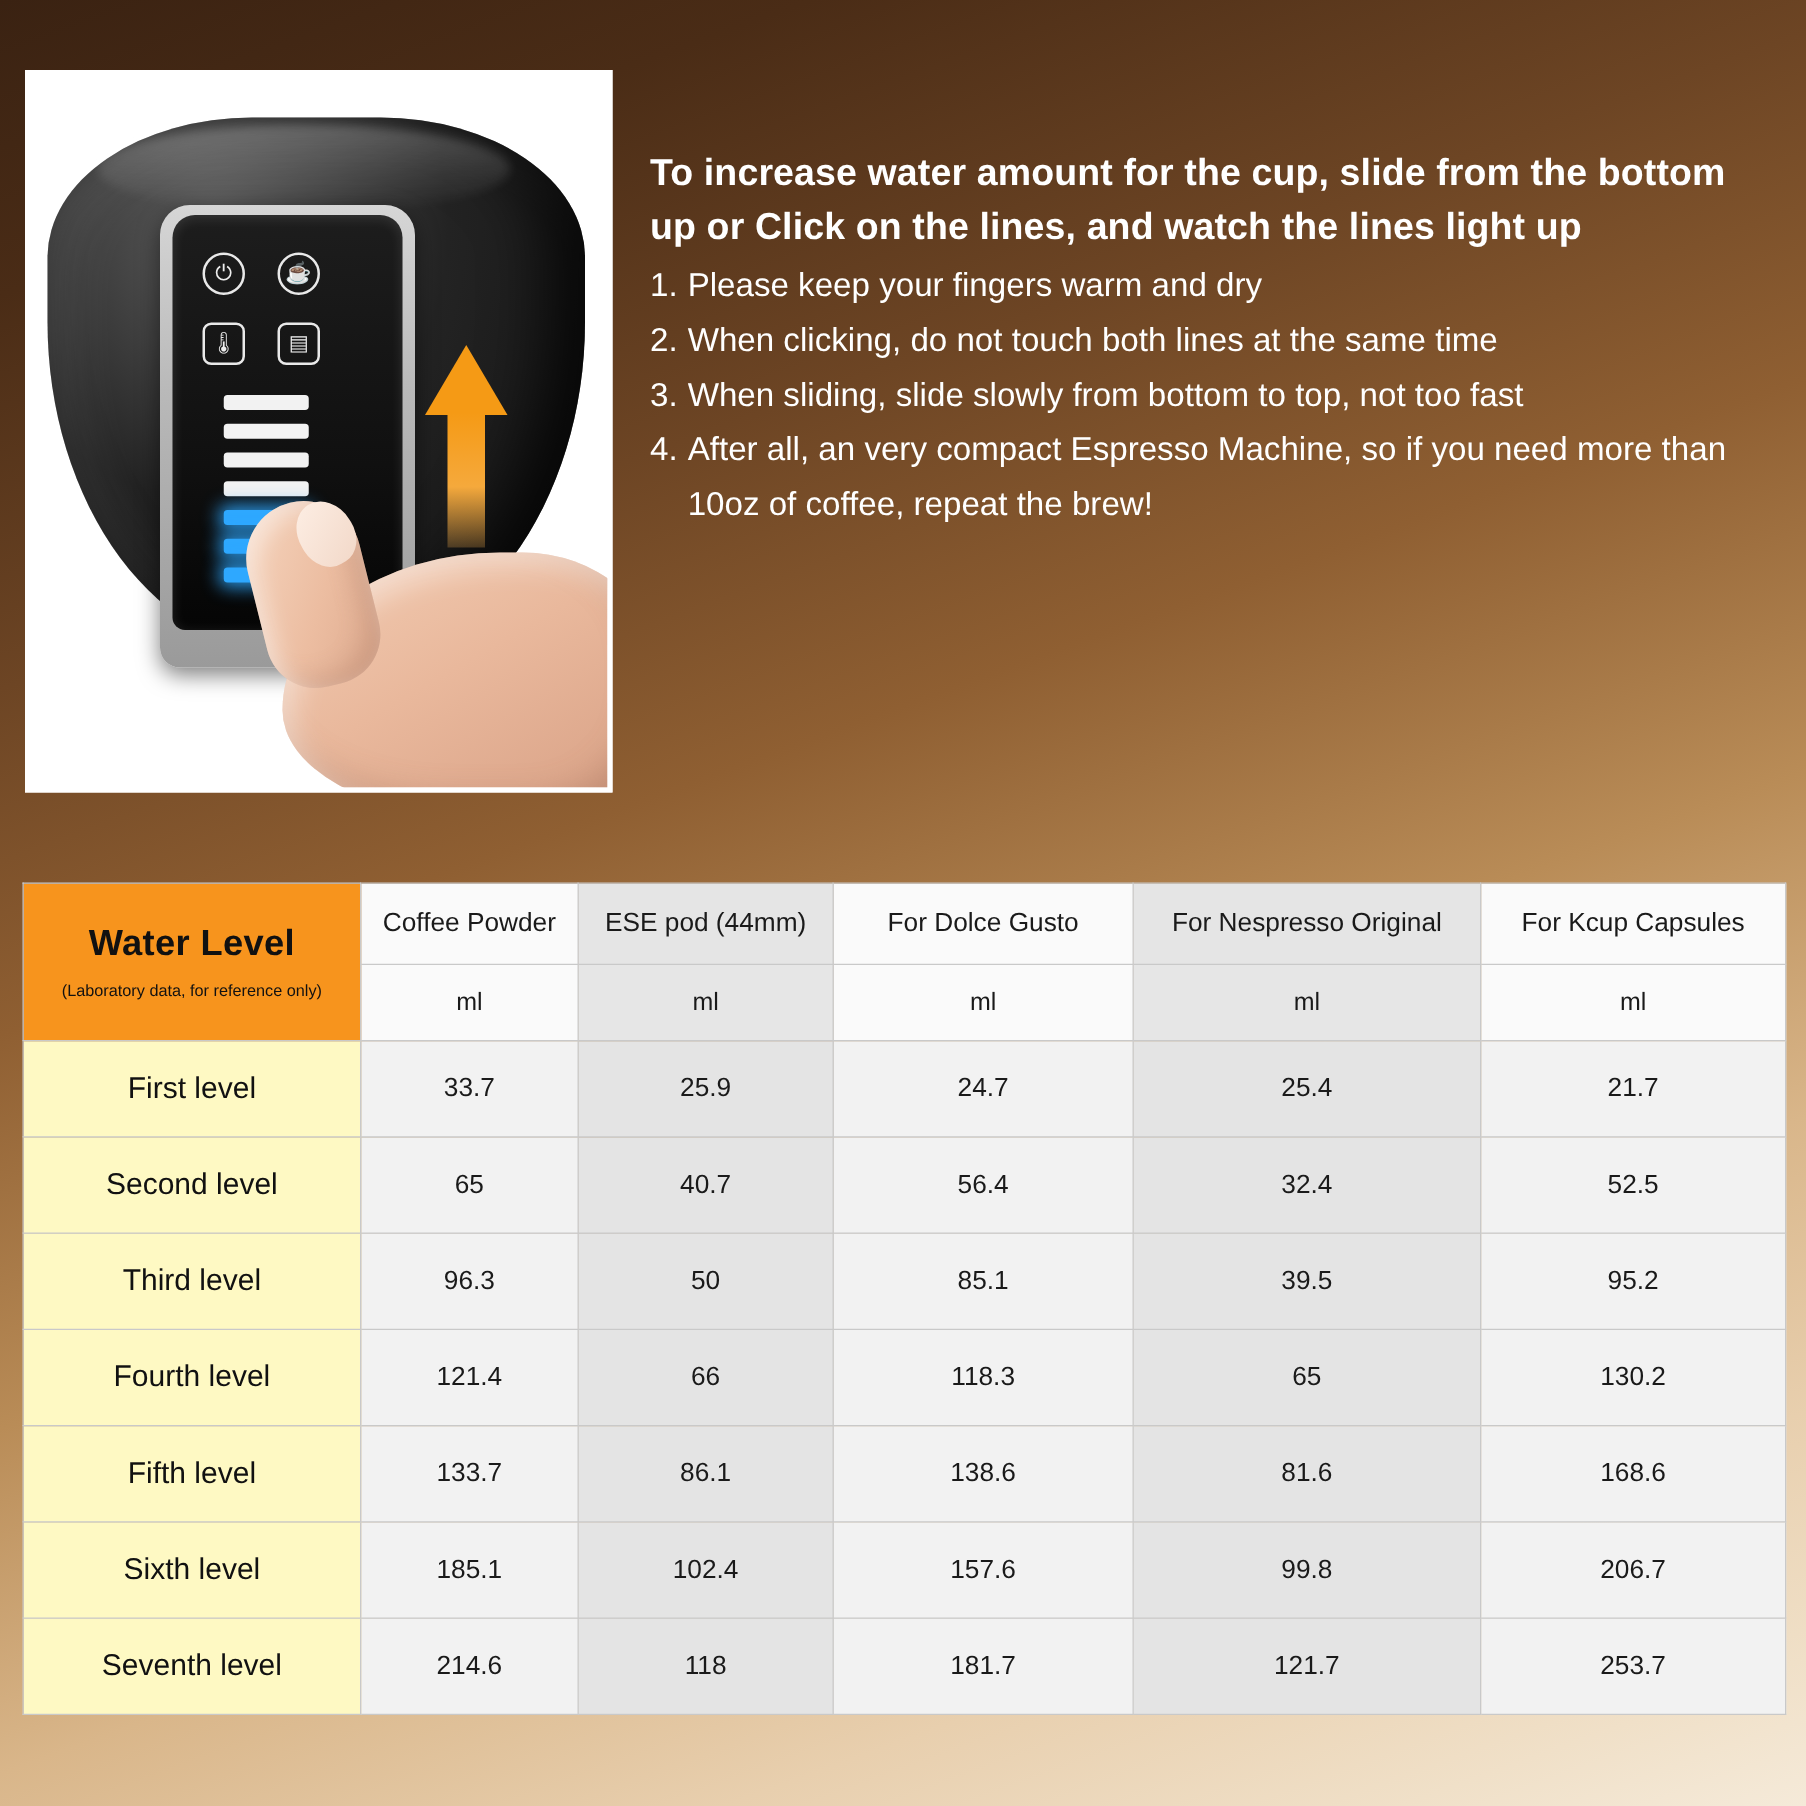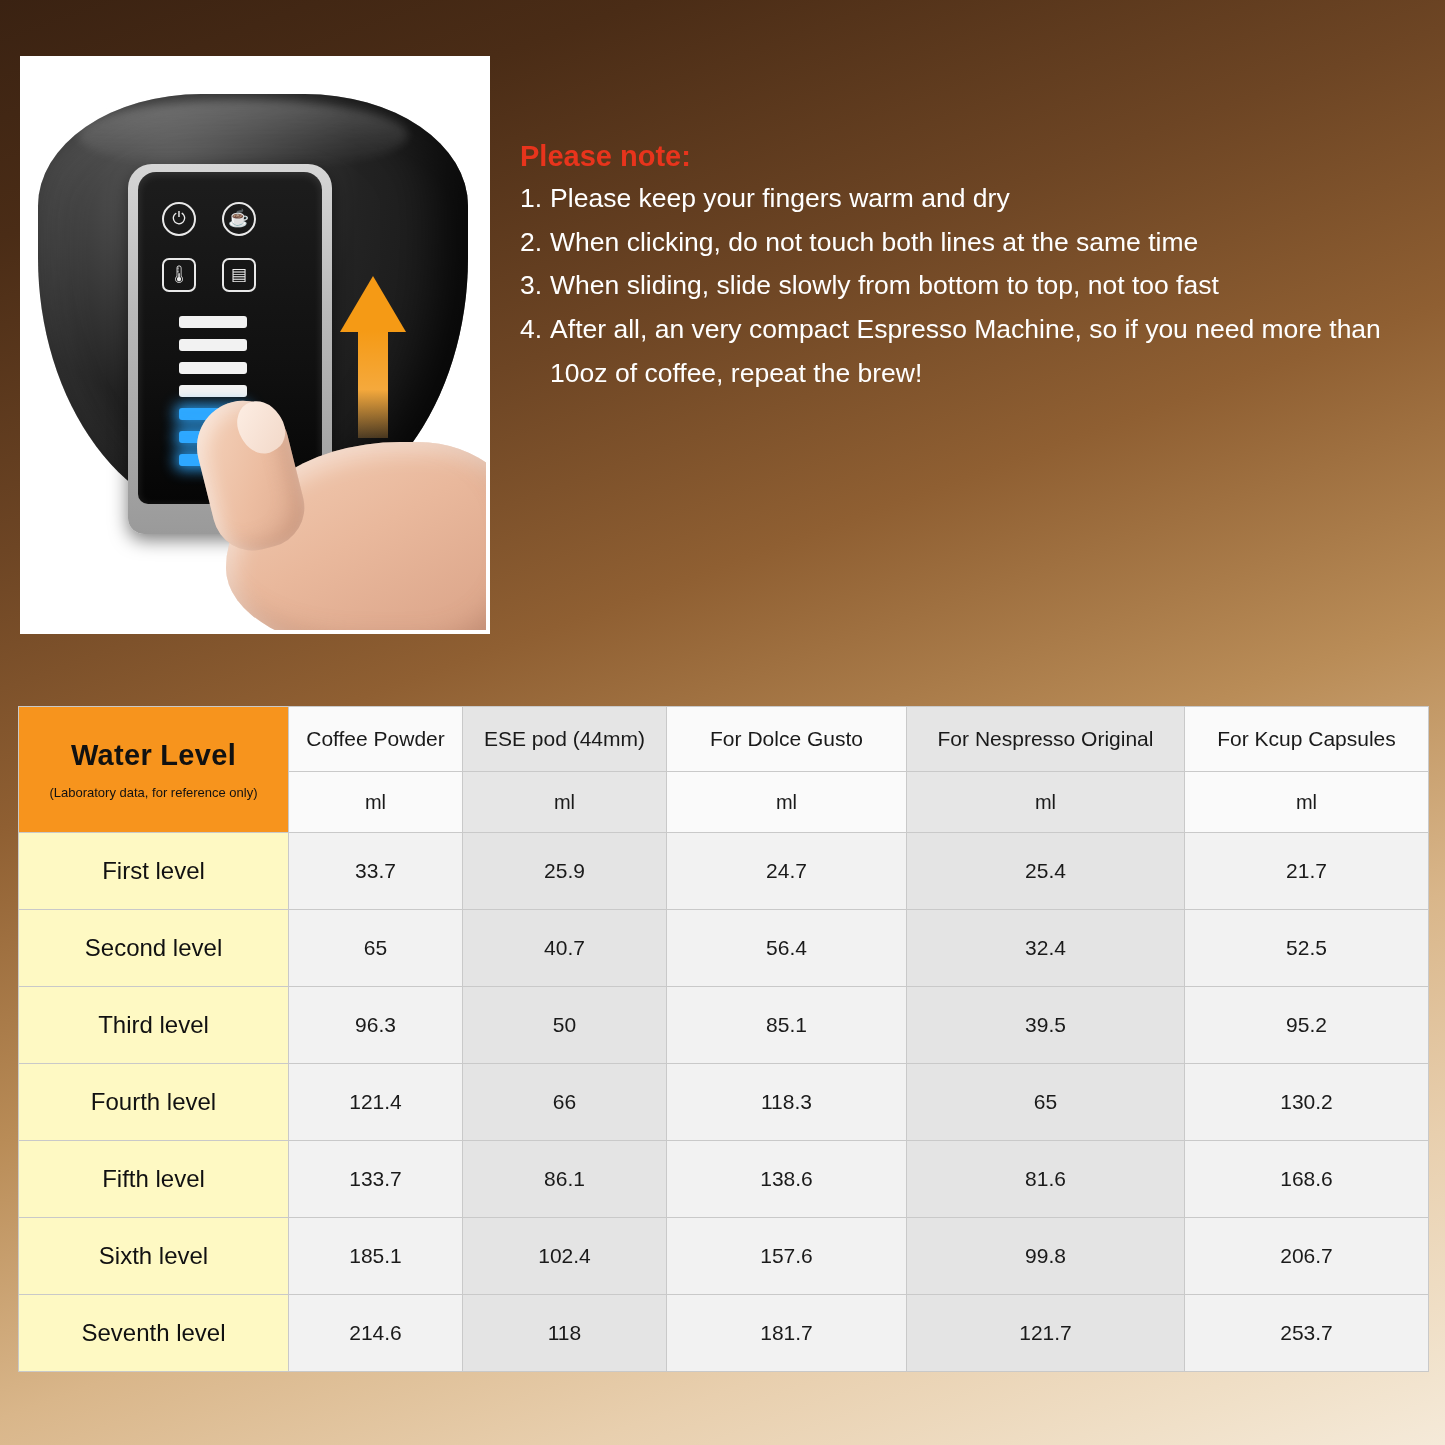--- a/index.html
+++ b/index.html
@@ -345,21 +345,21 @@
           <div class="palm"></div>
           <div class="finger">
             <div class="nail"></div>
           </div>
         </div>
 
       </div>
     </div>
 
     <div class="right-text">
-      <div class="note-title">Please note:</div>
+      <div class="headline">To increase water amount for the cup, slide from the bottom up or Click on the lines, and watch the lines light up</div>
       <div class="note-list">
         <div class="note-item">
           <span class="note-num">1.</span>
           <span class="note-body">Please keep your fingers warm and dry</span>
         </div>
         <div class="note-item">
           <span class="note-num">2.</span>
           <span class="note-body">When clicking, do not touch both lines at the same time</span>
         </div>
         <div class="note-item">

